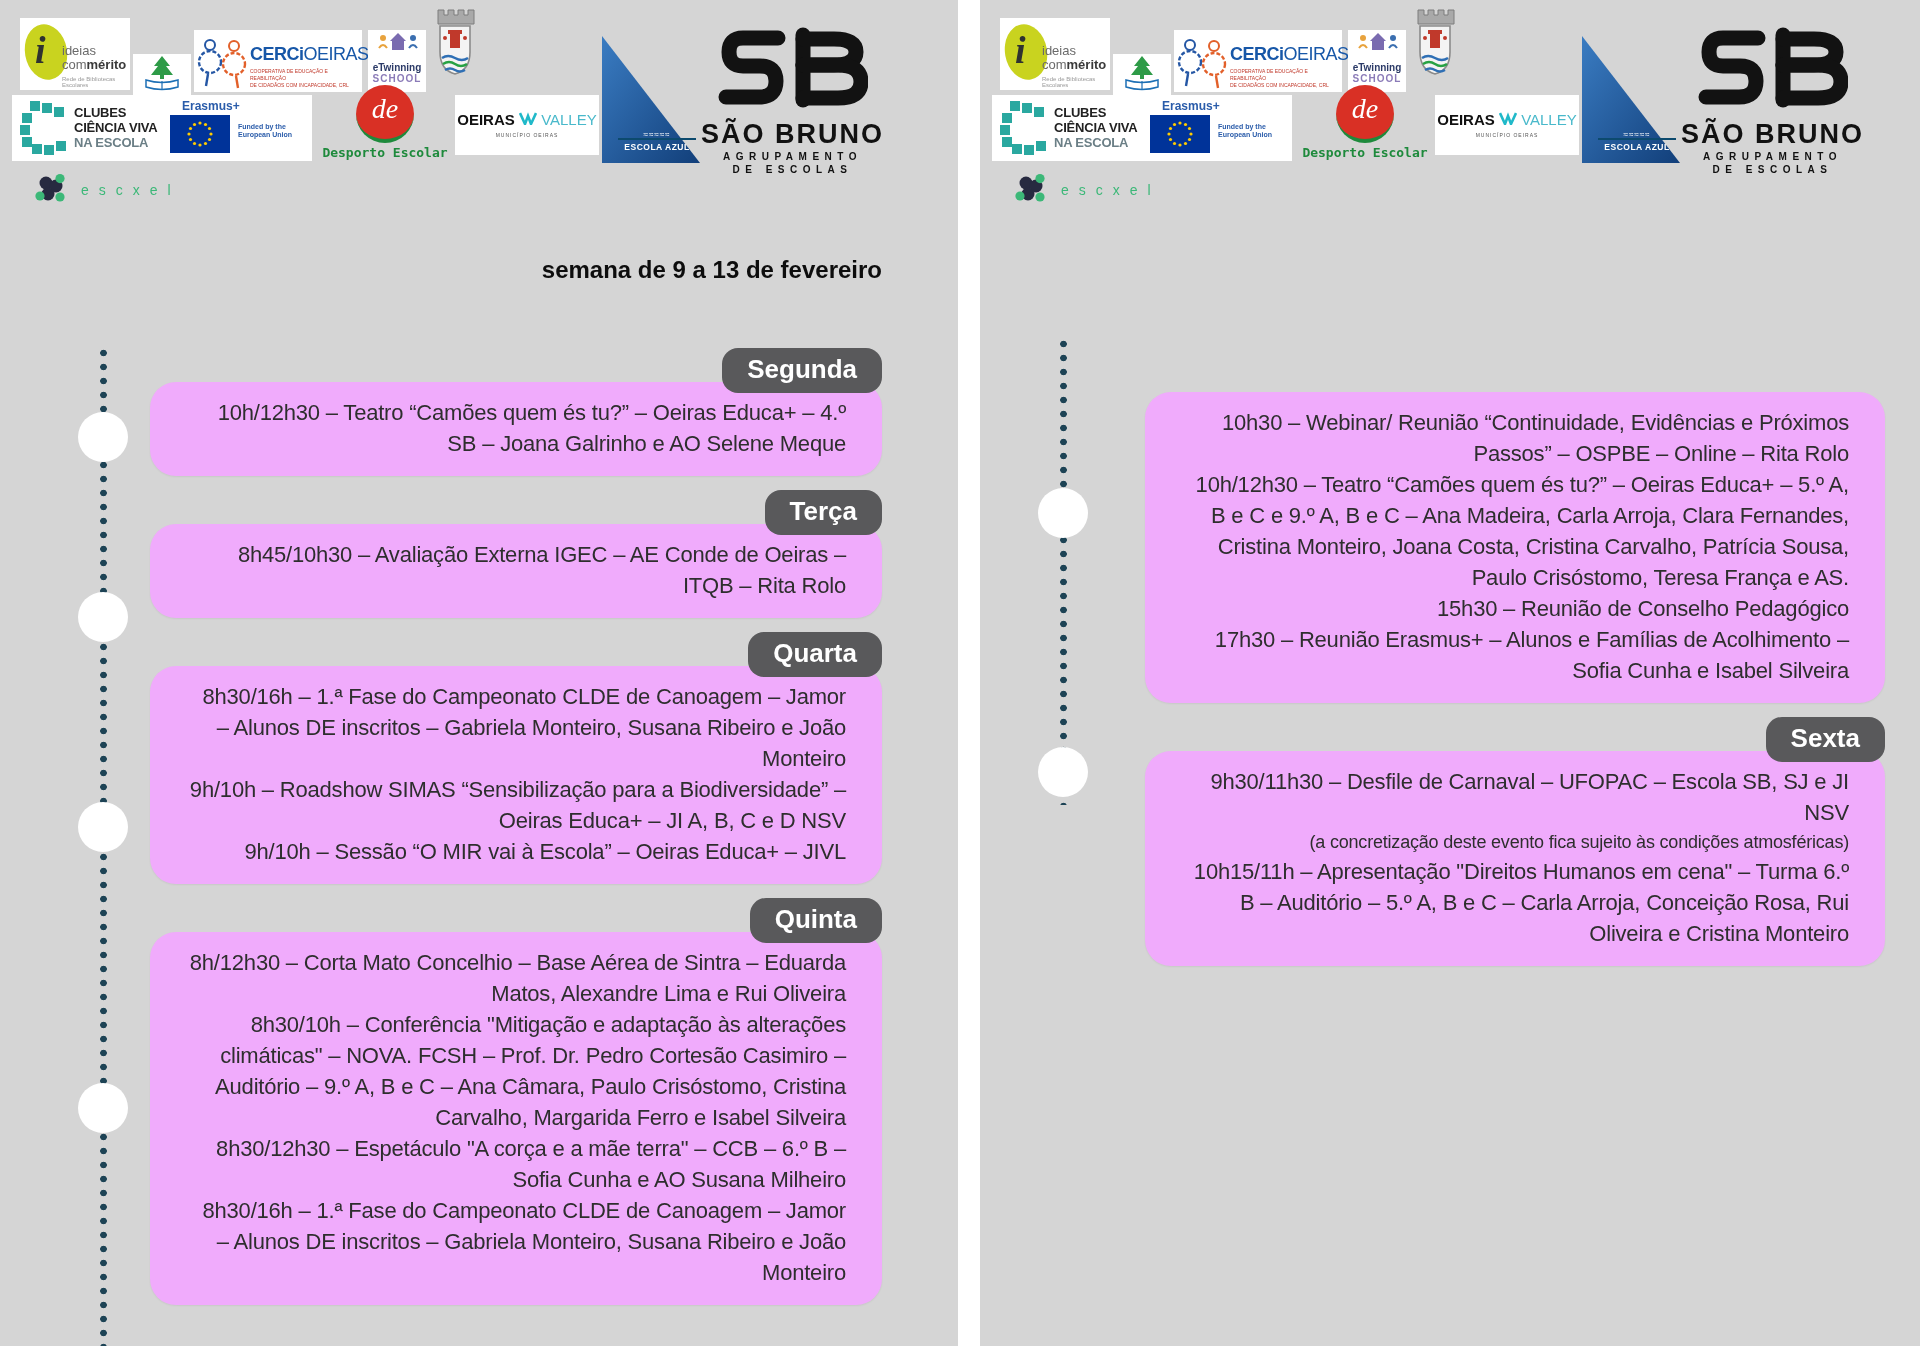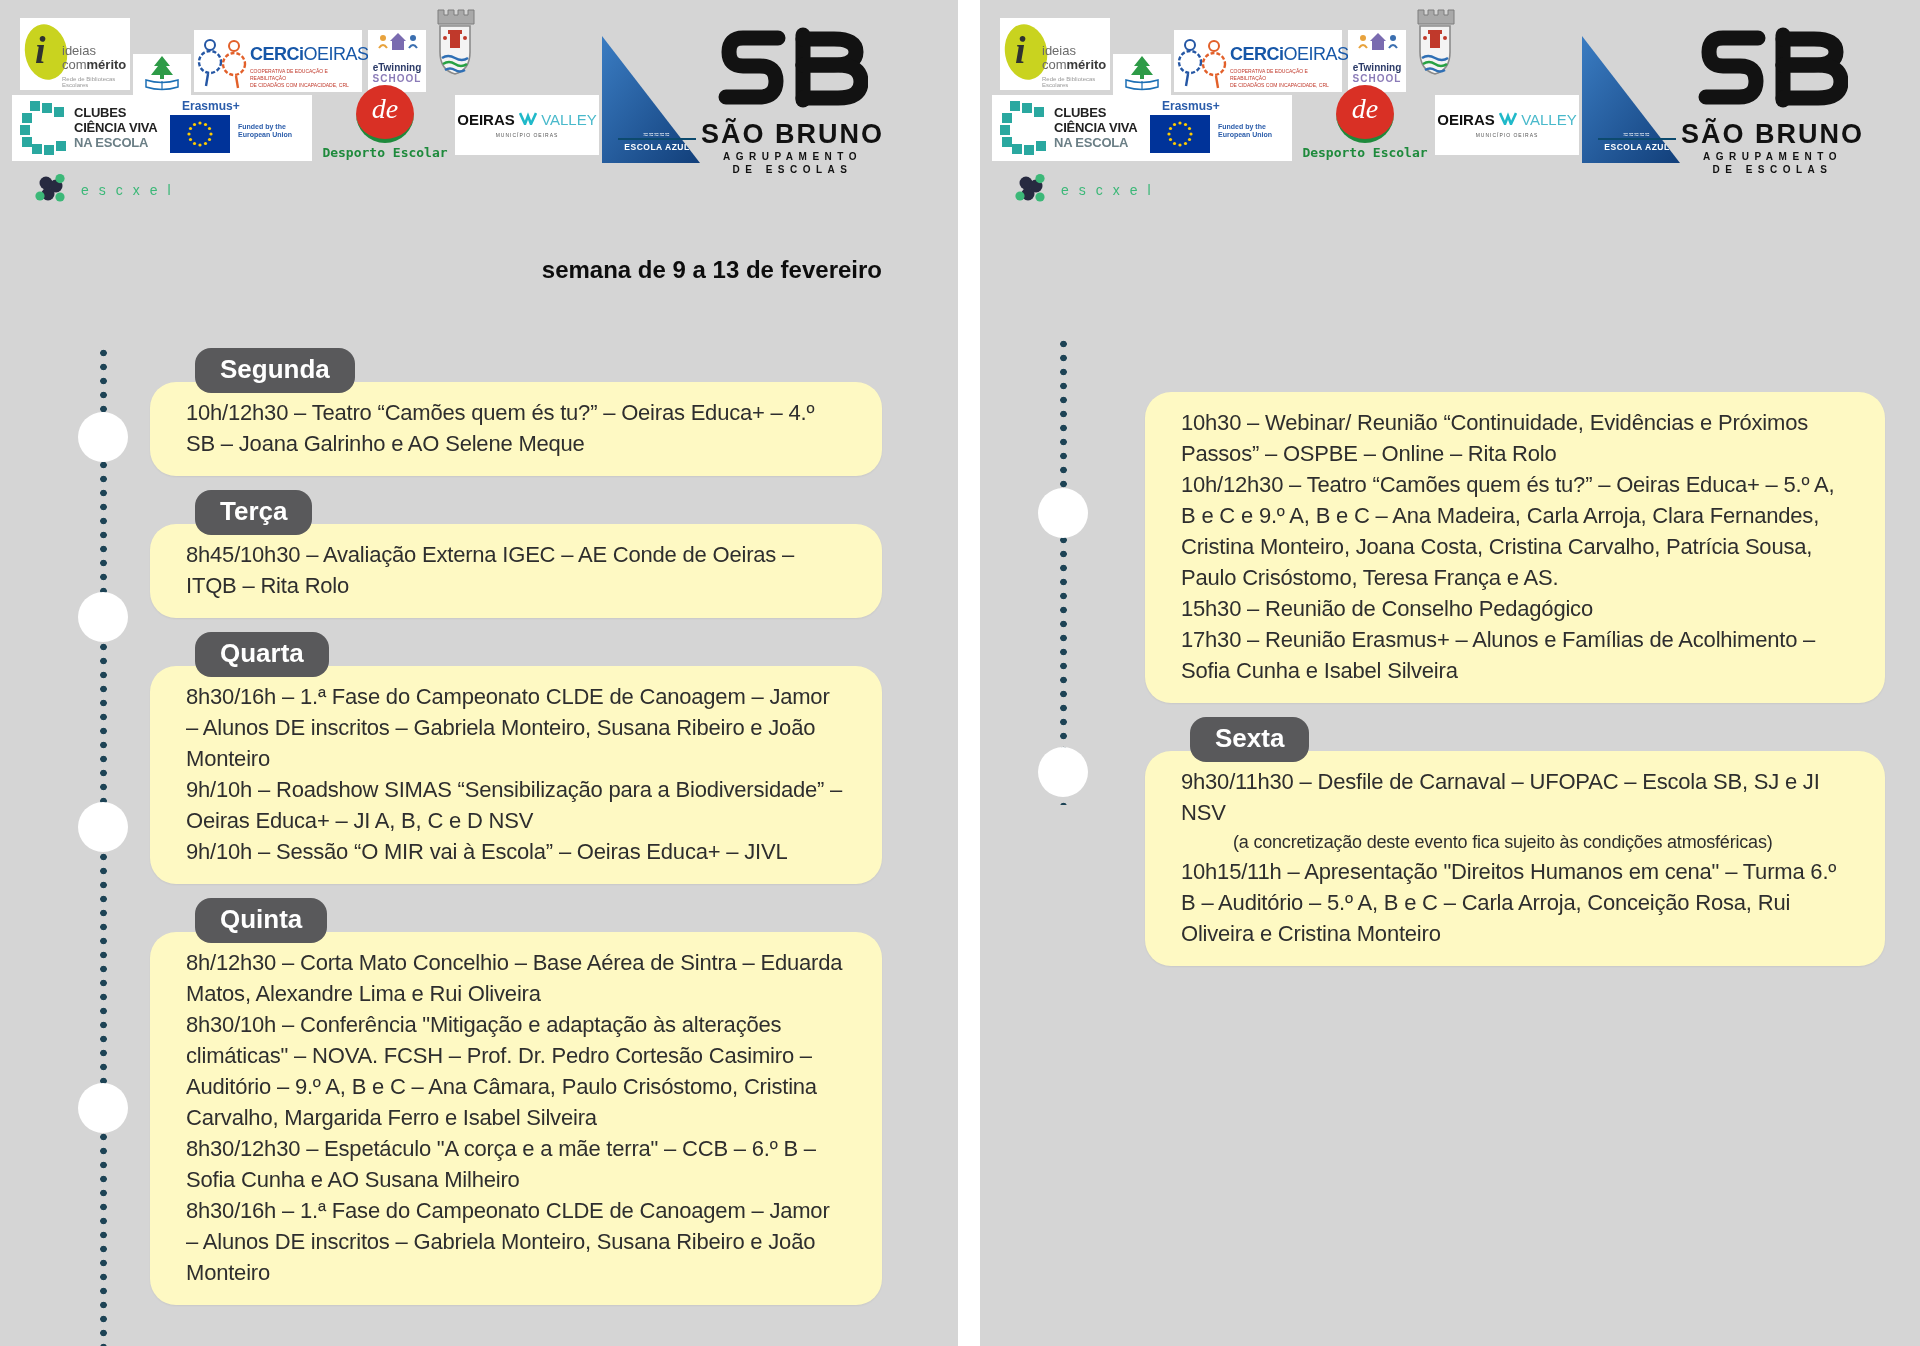--- a/index.html
+++ b/index.html
@@ -62,26 +62,26 @@
     background-image:radial-gradient(circle at 50% 50%, #1d4355 3px, rgba(0,0,0,0) 3.6px);
     background-size:7px 14px; background-repeat:repeat-y; }
   .tl-circle { position:absolute; width:50px; height:50px; border-radius:50%; background:#fff; }
   #page-left  .dotline { left:100px; top:346px; height:1000px; }
   #page-right .dotline { left:80px;  top:337px; height:468px; }
 
   
   .col { position:absolute; }
   #page-left  .col { left:150px; top:348px; width:732px; }
   #page-right .col { left:165px; top:392px; width:740px; }
-  .day { margin-top:14px; }
+  .day { margin-top:14px;text-align:right; }
   .day:first-child { margin-top:0; }
   .pill { display:inline-block; position:relative; z-index:2; margin-left:45px; margin-bottom:-12px;
           background:#59595b; color:#fff; font-size:26px; font-weight:700;
           padding:6px 25px 8px; border-radius:16px; }
-  .card { background:#fef9c3; border-radius:26px; padding:15px 36px 17px; box-shadow:0 1px 2px rgba(0,0,0,0.06); }
+  .card { background:#f0abfc; border-radius:26px; padding:15px 36px 17px; box-shadow:0 1px 2px rgba(0,0,0,0.06); }
   .card p { font-size:22px; line-height:31px; color:#2e2e2e; letter-spacing:-0.2px; }
   .card p.note { font-size:18px; line-height:28px; margin-left:52px; color:#2e2e2e; }
 </style>
 </head>
 <body>
 
 <div class="page" id="page-left">
   <div class="header-mount">
   <div class="hdr">
 

